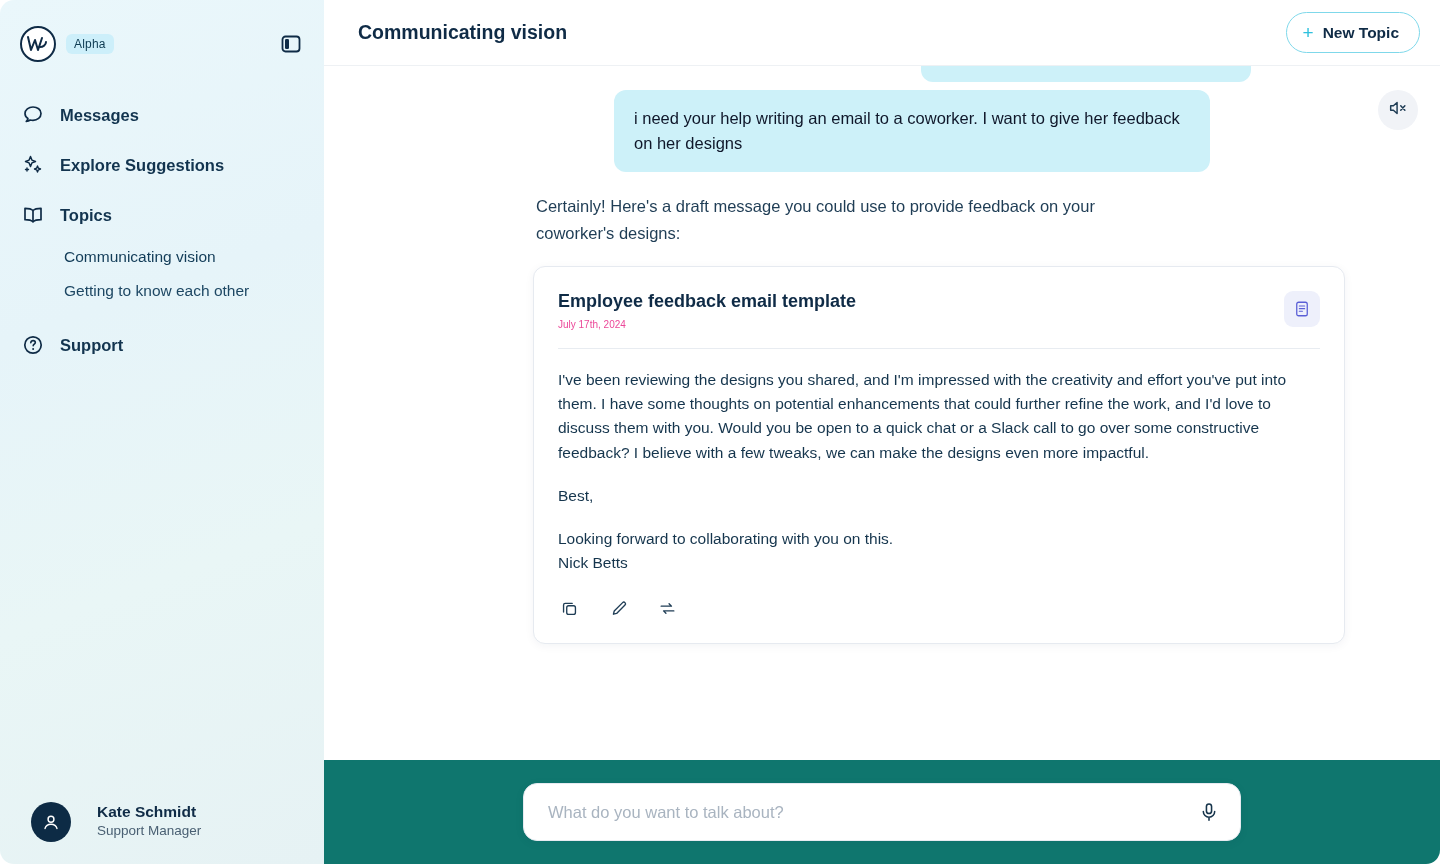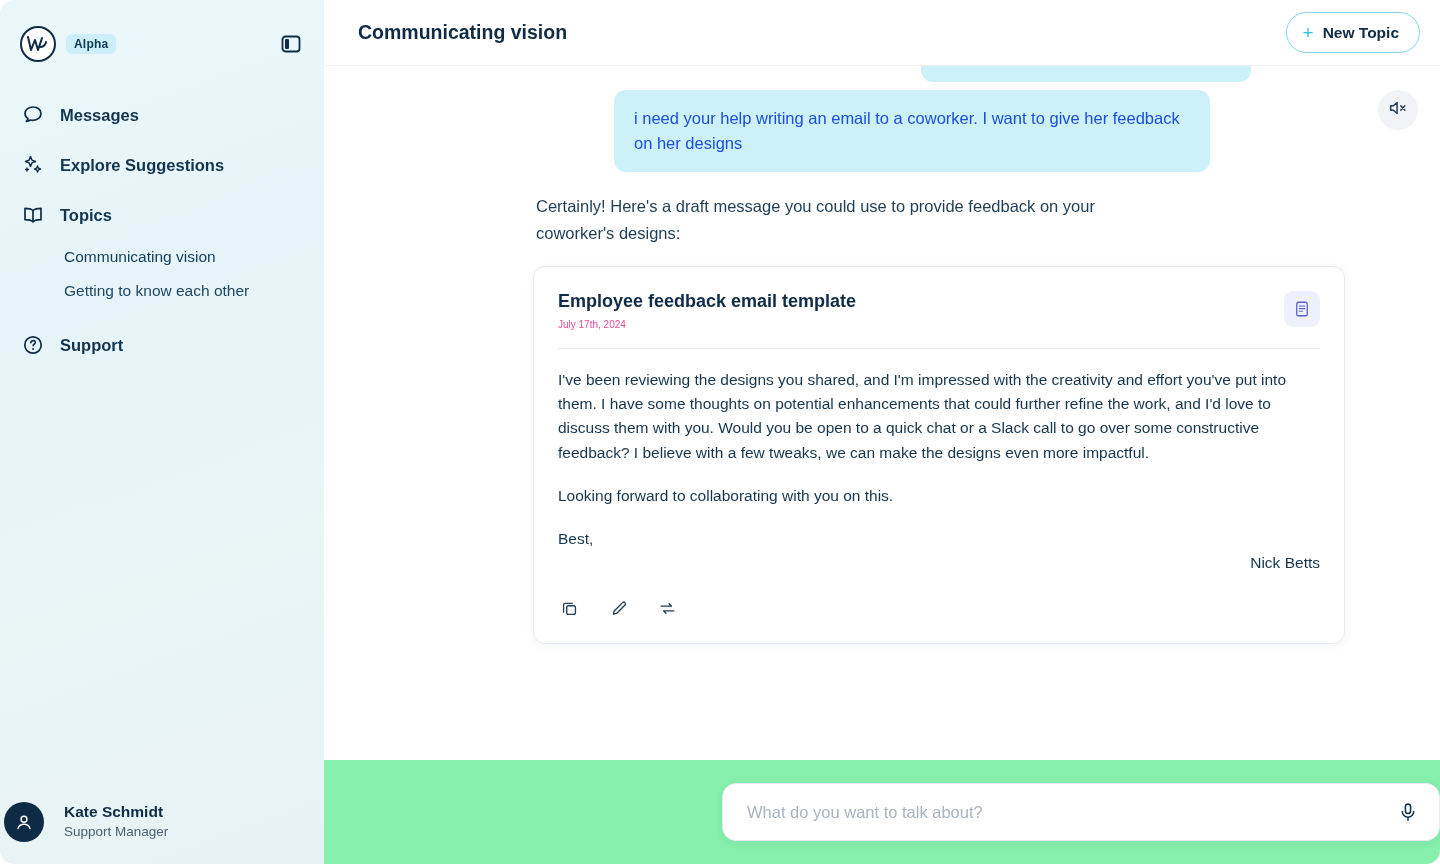--- a/index.html
+++ b/index.html
@@ -39,21 +39,21 @@
     display: flex; align-items: center; justify-content: center;
     background: #ffffff;
     flex: 0 0 36px;
   }
   .logo svg { display:block; }
   .alpha-badge {
     margin-left: 10px;
     background: #cdeffa;
     color: #0d3b52;
     font-size: 12px;
-    font-weight: 700;
+    font-weight: 400;
     border-radius: 6px;
     padding: 3px 8px;
     letter-spacing: .2px;
   }
   .panel-toggle {
     margin-left: auto;
     width: 26px; height: 26px;
     display: flex; align-items: center; justify-content: center;
     cursor: pointer;
   }
@@ -79,23 +79,22 @@
     padding: 8px 20px 8px 64px;
     font-size: 15.5px;
     color: #1d4763;
     cursor: pointer;
   }
   .sub-item.active { color: #123c58; }
 
   .sidebar-bottom {
     margin-top: auto;
     display: flex;
-    align-items: center;
-    gap: 20px;
-    padding: 0 20px 22px 4px;
+    gap: 26px;
+    padding: 0 20px 22px 31px;
   }
   .avatar {
     width: 40px; height: 40px;
     border-radius: 50%;
     background: #0d2b45;
     display: flex; align-items: center; justify-content: center;
     flex: 0 0 40px;
   }
   .user-name { font-size: 15.5px; color: #0f2b46; font-weight: 600; line-height: 1.3; }
   .user-role { font-size: 13.5px; color: #4a6073; line-height: 1.4; }
@@ -170,21 +169,21 @@
   }
 
   .user-bubble {
     position: absolute;
     top: 24px;
     left: 290px;
     width: 596px;
     background: #cdf1f9;
     border-radius: 12px;
     padding: 16px 20px;
-    color: #1d4ed8;
+    color: #0f172a;
     font-size: 16.5px;
     line-height: 1.52;
   }
 
   .assistant-text {
     position: absolute;
     top: 127px;
     left: 212px;
     width: 620px;
     color: #1f3d55;
@@ -232,22 +231,22 @@
     display: flex; align-items: center; justify-content: center;
     color: #1f3d55;
     cursor: pointer;
   }
 
   
   .composer-wrap {
     flex: 0 0 104px;
     display: flex;
     align-items: center;
-    justify-content: flex-end;
-    background: #86efac;
+    justify-content: center;
+    background: #0f766e;
   }
   .composer {
     width: 718px;
     height: 58px;
     border: 1px solid #e6eaf0;
     border-radius: 14px;
     box-shadow: 0 2px 10px rgba(20,40,70,0.06);
     display: flex;
     align-items: center;
     padding: 0 18px 0 24px;
@@ -392,23 +391,23 @@
             <div class="card-doc-btn">
               <svg width="18" height="18" viewBox="0 0 24 24" fill="none" aria-hidden="true">
                 <rect x="5" y="3" width="14" height="18" rx="2.5" stroke="#5a5fd6" stroke-width="1.7"></rect>
                 <path d="M8.5 8h7M8.5 11.5h7M8.5 15h4" stroke="#5a5fd6" stroke-width="1.6" stroke-linecap="round"></path>
               </svg>
             </div>
           </div>
           <div class="card-divider"></div>
           <div class="card-body">
             <p>I've been reviewing the designs you shared, and I'm impressed with the creativity and effort you've put into them. I have some thoughts on potential enhancements that could further refine the work, and I'd love to discuss them with you. Would you be open to a quick chat or a Slack call to go over some constructive feedback? I believe with a few tweaks, we can make the designs even more impactful.</p>
+            <p>Best,</p>
             <p>Looking forward to collaborating with you on this.</p>
-            <p>Best,</p>
-            <p style="margin-top:0;text-align:right;">Nick Betts</p>
+            <p style="margin-top:0;">Nick Betts</p>
           </div>
           <div class="card-actions">
             <span class="act">
               <svg width="19" height="19" viewBox="0 0 24 24" fill="none" aria-hidden="true">
                 <rect x="8.5" y="8.5" width="11" height="11" rx="2.4" stroke="#1f3d55" stroke-width="1.7"></rect>
                 <path d="M15.5 5.5h-9a2 2 0 0 0-2 2v9" stroke="#1f3d55" stroke-width="1.7" stroke-linecap="round"></path>
               </svg>
             </span>
             <span class="act">
               <svg width="19" height="19" viewBox="0 0 24 24" fill="none" aria-hidden="true">

